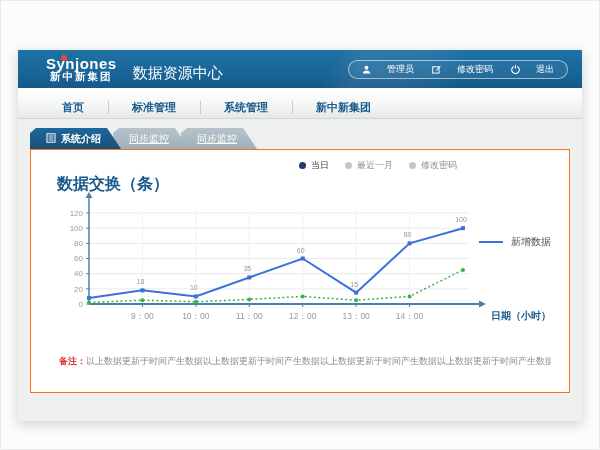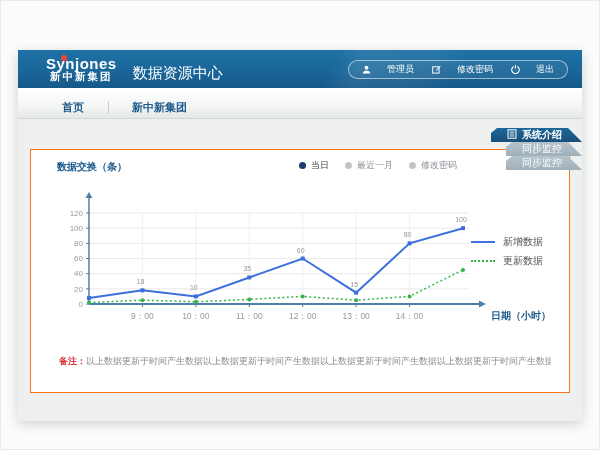--- a/index.html
+++ b/index.html
@@ -46,42 +46,42 @@
     border-bottom:1px solid #d2d6d6;
   }
   .nav-item {
     color:#1a5a8c; font-size:11px; font-weight:bold; padding:0 24px; cursor:pointer; position:relative;margin-top:8px;
   }
   .nav-item + .nav-item::before {
     content:""; position:absolute; left:0; top:1px; height:13px; width:1px; background:#c7cccd;
   }
   
   .content { position:relative; height:302px; padding-top:9px; }
-  .tabs { display:flex; margin-left:12px; height:21px; align-items:flex-end;flex-direction:column; }
+  .tabs { display:flex; margin-left:12px; height:21px; align-items:flex-end; }
   .tab {
     height:21px; display:flex; align-items:center; gap:5px; color:#fff; font-size:10px;
     padding:0 20px 0 16px; cursor:pointer; position:relative;
     clip-path:polygon(0 100%, 0 5px, 6px 0, calc(100% - 14px) 0, 100% 100%);
     background:linear-gradient(180deg,#b6c3cc,#9fb0ba);
   }
-  .tab + .tab { margin-left:-8px; }
+  .tab + .tab { margin-left:-8px;text-decoration:underline; }
   .tab.active { background:linear-gradient(180deg,#1d689c,#184f78); z-index:3; font-weight:bold; }
   .tab:nth-child(2){ z-index:2; } .tab:nth-child(3){ z-index:1; }
   .panel {
     margin:0 12px; height:244px; background:#fff; border:1px solid #f97316; position:relative;
   }
   
   .filter-row { position:absolute; top:9px; right:112px; display:flex; gap:16px; }
   .filter { display:flex; align-items:center; gap:5px; font-size:9px; color:#8a8f96; cursor:pointer; }
   .filter .dot { width:7px; height:7px; border-radius:50%; background:#c2c6cc; }
   .filter.selected { color:#3a3f46; }
   .filter.selected .dot { background:#1e3a6e; }
-  .y-axis-title { position:absolute; left:26px; top:10px; font-size:10px; color:#1a5a8c; font-weight:bold; }
+  .y-axis-title { position:absolute; left:26px; top:24px; font-size:16px; color:#1a5a8c; font-weight:bold; }
   svg.chart { position:absolute; left:20px; top:36px; }
-  .legend { position:absolute; right:26px; top:82px; }
+  .legend { position:absolute; right:18px; top:82px; }
   .legend-row { display:flex; align-items:center; gap:8px; height:19px; }
   .legend-swatch { width:24px; border-top-width:2px; }
   .legend-label { font-size:10px; color:#555; }
   .note { position:absolute; left:28px; right:18px; top:205px; font-size:9px; color:#8c8c8c; white-space:nowrap; overflow:hidden; }
   .note .prefix { color:#d9363c;font-weight:bold; }
 </style>
 </head>
 <body>
 
 <div class="page">
@@ -119,20 +119,22 @@
               <line x1="5" y1="0" x2="5" y2="4" stroke="#fff" stroke-width="1.2"></line>
             </svg>
           </span>
           <span>退出</span>
         </div>
       </div>
   </div>
 
   <div class="navbar">
       <div class="nav-item">首页</div>
+      <div class="nav-item">标准管理</div>
+      <div class="nav-item">系统管理</div>
       <div class="nav-item">新中新集团</div>
     </div>
 
   <div class="content">
     <div class="tabs">
         <div class="tab active">
           <span><svg width="10" height="10" viewBox="0 0 10 10">
               <rect x="1" y="0.8" width="8" height="8.4" fill="none" stroke="#fff" stroke-width="1"></rect>
               <line x1="2.6" y1="3" x2="7.4" y2="3" stroke="#fff" stroke-width="0.9"></line>
               <line x1="2.6" y1="5" x2="7.4" y2="5" stroke="#fff" stroke-width="0.9"></line>
@@ -232,24 +234,20 @@
           <circle cx="251.71428571428572" cy="110.41666666666667" r="2" fill="#35b44a"></circle>
           <circle cx="305.14285714285717" cy="114.20833333333333" r="2" fill="#35b44a"></circle>
           <circle cx="358.57142857142856" cy="110.41666666666667" r="2" fill="#35b44a"></circle>
           <circle cx="412" cy="83.875" r="2" fill="#35b44a"></circle>
         </svg>
       <div class="legend">
           <div class="legend-row">
             <span class="legend-swatch" style="border-top-style:solid;border-top-color:#3d6fdd"></span>
             <span class="legend-label">新增数据</span>
           </div>
-          <div class="legend-row">
-            <span class="legend-swatch" style="border-top-style:dotted;border-top-color:#35b44a"></span>
-            <span class="legend-label">更新数据</span>
-          </div>
         </div>
       <div class="note">
         <span class="prefix">备注：</span><span>以上数据更新于时间产生数据以上数据更新于时间产生数据以上数据更新于时间产生数据以上数据更新于时间产生数据以上数据更新于</span>
       </div>
     </div>
   </div>
 
 </div>
 
 </body></html>

